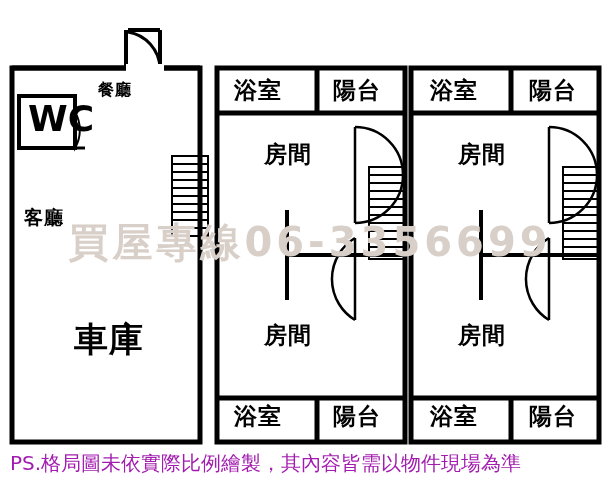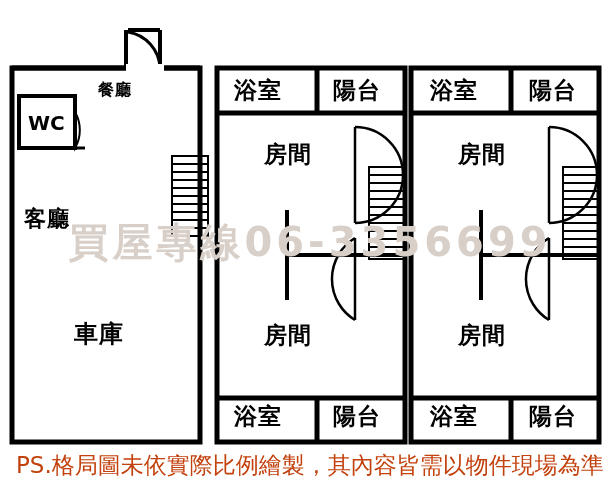--- a/index.html
+++ b/index.html
@@ -48,26 +48,26 @@
     white-space: nowrap;
     pointer-events: none;
   }
 
   
   .footer-note {
     position: absolute;
     left: 0;
     top: 450px;
     width: 612px;
-    font-size: 23px;
-    color: #c2410c;
+    font-size: 20px;
+    color: #a21caf;
     letter-spacing: 0px;
     white-space: nowrap;
     text-align: left;
-    padding-left: 16px;
+    padding-left: 10px;
     box-sizing: border-box;
   }
 
   
 </style>
 </head>
 <body>
 
 <div id="floorplan">
 
@@ -154,25 +154,25 @@
     <line x1="549" y1="127" x2="549" y2="223" stroke="#000" stroke-width="2.5"></line>
     <path d="M549 238 A48 48 0 0 0 549 320" fill="none" stroke="#000" stroke-width="2.5"></path>
     <line x1="549" y1="238" x2="549" y2="320" stroke="#000" stroke-width="2.5"></line>
 
   </svg>
 
   <div class="watermark">買屋專線06-3356699</div>
 
   <div class="label" style="left:98px; top:82px; font-size:16px;">餐廳</div>
 
-  <div class="label" style="left:28px; top:113px; font-size:20px; letter-spacing:0;">WC</div>
+  <div class="label" style="left:28px; top:101px; font-size:36px; letter-spacing:0;">WC</div>
 
-  <div class="label" style="left:24px; top:208px; font-size:22px;text-align:right;">客廳</div>
+  <div class="label" style="left:24px; top:208px; font-size:19px;text-align:right;">客廳</div>
 
-  <div class="label" style="left:74px; top:322px; font-size:24px;">車庫</div>
+  <div class="label" style="left:74px; top:322px; font-size:34px;">車庫</div>
 
 
   <div class="label" style="left:234px; top:79px; font-size:23px;">浴室</div>
 
   <div class="label" style="left:333px; top:79px; font-size:23px;">陽台</div>
 
   <div class="label" style="left:264px; top:143px; font-size:23px;">房間</div>
 
   <div class="label" style="left:264px; top:324px; font-size:23px;">房間</div>
 

